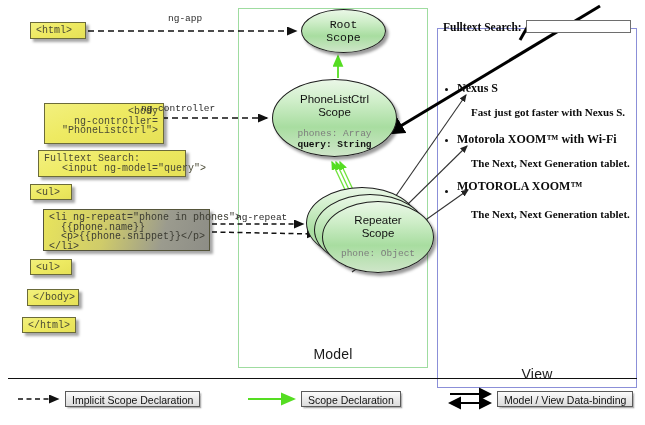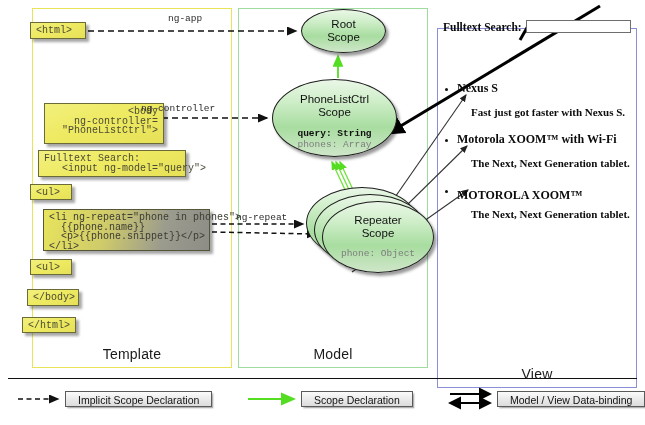--- a/index.html
+++ b/index.html
@@ -47,21 +47,21 @@
       background:linear-gradient(to bottom,#eaf7e7 0%,#cfeec9 28%,#a8dda0 62%,#cfe6c9 100%);
       box-shadow:2.5px 3px 3px rgba(0,0,0,.40);
       box-sizing:border-box;text-align:center;color:#111;}
   .ellipse .t1{font-size:11.5px;line-height:13px;}
   .ellipse .mono{font-family:"Liberation Mono",monospace;font-size:9.5px;
       line-height:11px;}
   .ellipse .mono.q{font-weight:bold;color:#111;}
   .ellipse .mono.p{color:#7d7d7d;}
 
   #ell-root{left:301px;top:9px;width:85px;height:44px;}
-  #ell-root .inner{padding-top:8px;}
+  #ell-root .inner{padding-top:8px;font-family:Liberation Mono, monospace;}
   #ell-ctrl{left:272px;top:79px;width:125px;height:78px;}
   #ell-ctrl .inner{padding-top:13px;}
   #ell-rep3{left:306px;top:187px;width:112px;height:72px;}
   #ell-rep2{left:314px;top:194px;width:112px;height:72px;}
   #ell-rep1{left:322px;top:201px;width:112px;height:72px;}
   #ell-rep1 .inner{padding-top:12px;}
 
   
   #view-inner{position:absolute;left:443px;top:14px;width:190px;height:250px;
       font-family:"Liberation Serif",serif;color:#0c0c0c;}
@@ -80,37 +80,34 @@
   #lbl-ngapp{left:168px;top:13px;}
   #lbl-ngcontroller{left:141px;top:103px;}
   #lbl-ngrepeat{left:236px;top:212px;}
 
   
   #legend-rule{position:absolute;left:8px;top:378px;width:629px;height:0;
       border-top:1.6px solid #111;}
   .lg-box{position:absolute;box-sizing:border-box;
       border:1px solid #5a5a5a;
       background:linear-gradient(to bottom,#fbfbfb 0%,#e9e9e9 55%,#dcdcdc 100%);
-      font-size:10.5px;color:#111;padding:2px 12px;height:16px;line-height:12px;
+      font-size:10.5px;color:#111;padding:2px 6px;height:16px;line-height:12px;
       box-shadow:1.5px 1.5px 1.5px rgba(0,0,0,.3);white-space:nowrap;}
   #lg-box-1{left:65px;top:391px;}
   #lg-box-2{left:301px;top:391px;}
   #lg-box-3{left:497px;top:391px;}
 
   svg.ov{position:absolute;left:0;top:0;width:645px;height:425px;
       pointer-events:none;overflow:visible;}
 </style>
 </head>
 <body>
 
 <div id="stage">
 
-  <div class="panel" id="panel-template">
-    <div class="panel-label">Template</div>
-  </div>
   <div class="panel" id="panel-model">
     <div class="panel-label">Model</div>
   </div>
   <div class="panel" id="panel-view">
     <div class="panel-label">View</div>
   </div>
 
   <svg class="ov" viewBox="0 0 645 425">
     <defs>
       <marker id="dash-head" markerWidth="7" markerHeight="7" refX="6" refY="3" orient="auto">
@@ -198,22 +195,22 @@
       <div class="t1">Root</div>
       <div class="t1">Scope</div>
     </div>
   </div>
 
   <div class="ellipse" id="ell-ctrl">
     <div class="inner">
       <div class="t1">PhoneListCtrl</div>
       <div class="t1">Scope</div>
       <div style="height:9px"></div>
+      <div class="mono p">phones: Array</div>
       <div class="mono q">query: String</div>
-      <div class="mono p">phones: Array</div>
     </div>
   </div>
 
   <div class="ellipse" id="ell-rep1">
     <div class="inner">
       <div class="t1">Repeater</div>
       <div class="t1">Scope</div>
       <div style="height:8px"></div>
       <div class="mono p">phone: Object</div>
     </div>
@@ -227,21 +224,21 @@
 
     <div class="v-bullet" style="top:74px"></div>
     <div class="v-item" style="top:67px">Nexus S</div>
     <div class="v-sub" style="top:92px">Fast just got faster with Nexus S.</div>
 
     <div class="v-bullet" style="top:125px"></div>
     <div class="v-item" style="top:118px">Motorola XOOM™  with Wi-Fi</div>
     <div class="v-sub" style="top:143px">The Next, Next Generation tablet.</div>
 
     <div class="v-bullet" style="top:176px"></div>
-    <div class="v-item" style="top:174px">MOTOROLA XOOM™</div>
+    <div class="v-item" style="top:165px">MOTOROLA XOOM™</div>
     <div class="v-sub" style="top:194px">The Next, Next Generation tablet.</div>
   </div>
 
   <div id="legend-rule"></div>
   <div class="lg-box" id="lg-box-1">Implicit Scope Declaration</div>
   <div class="lg-box" id="lg-box-2">Scope Declaration</div>
   <div class="lg-box" id="lg-box-3">Model / View Data-binding</div>
 
 </div>
 

